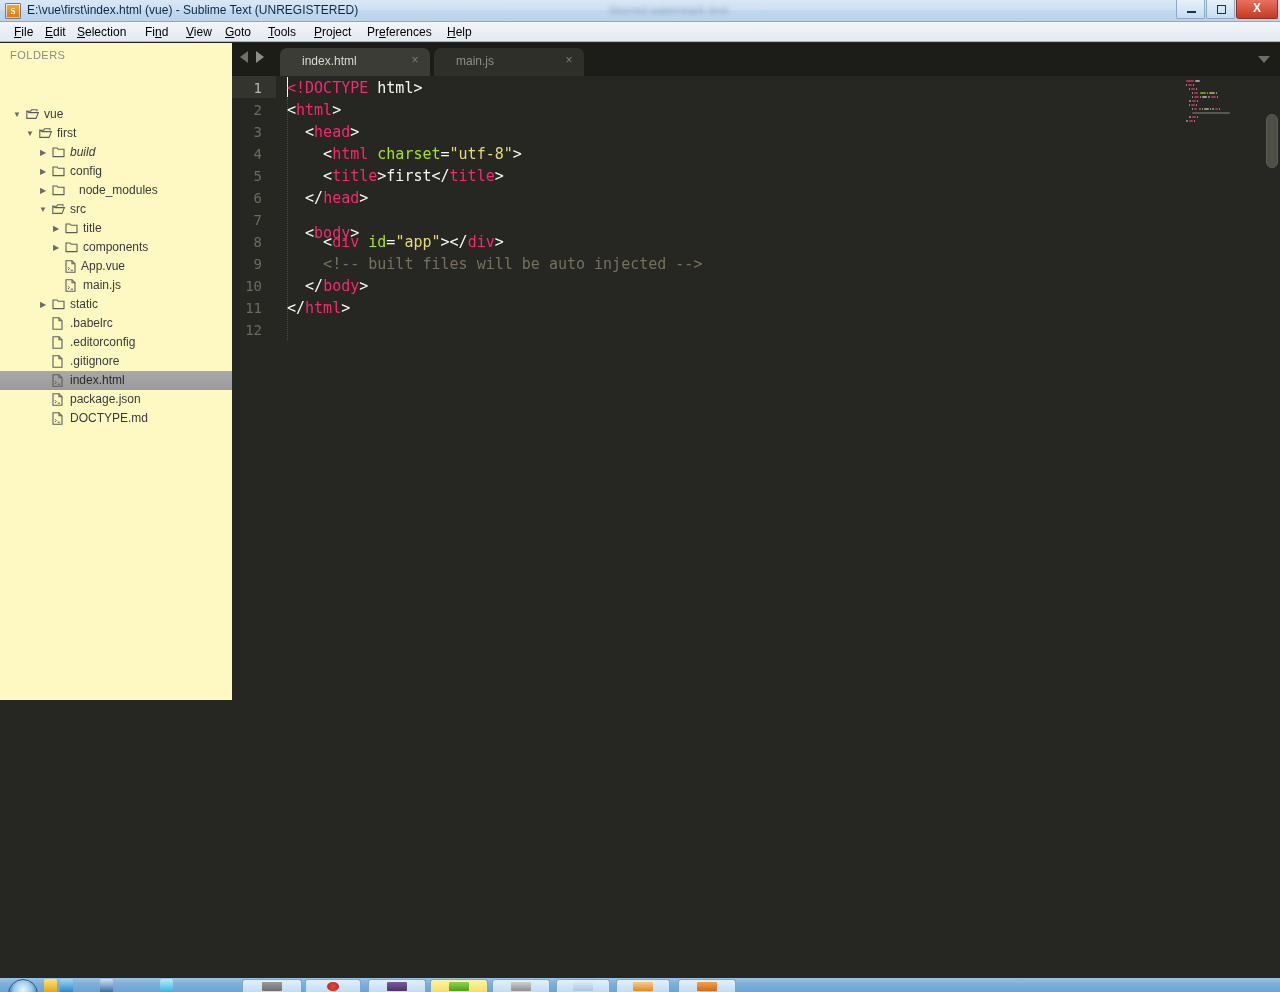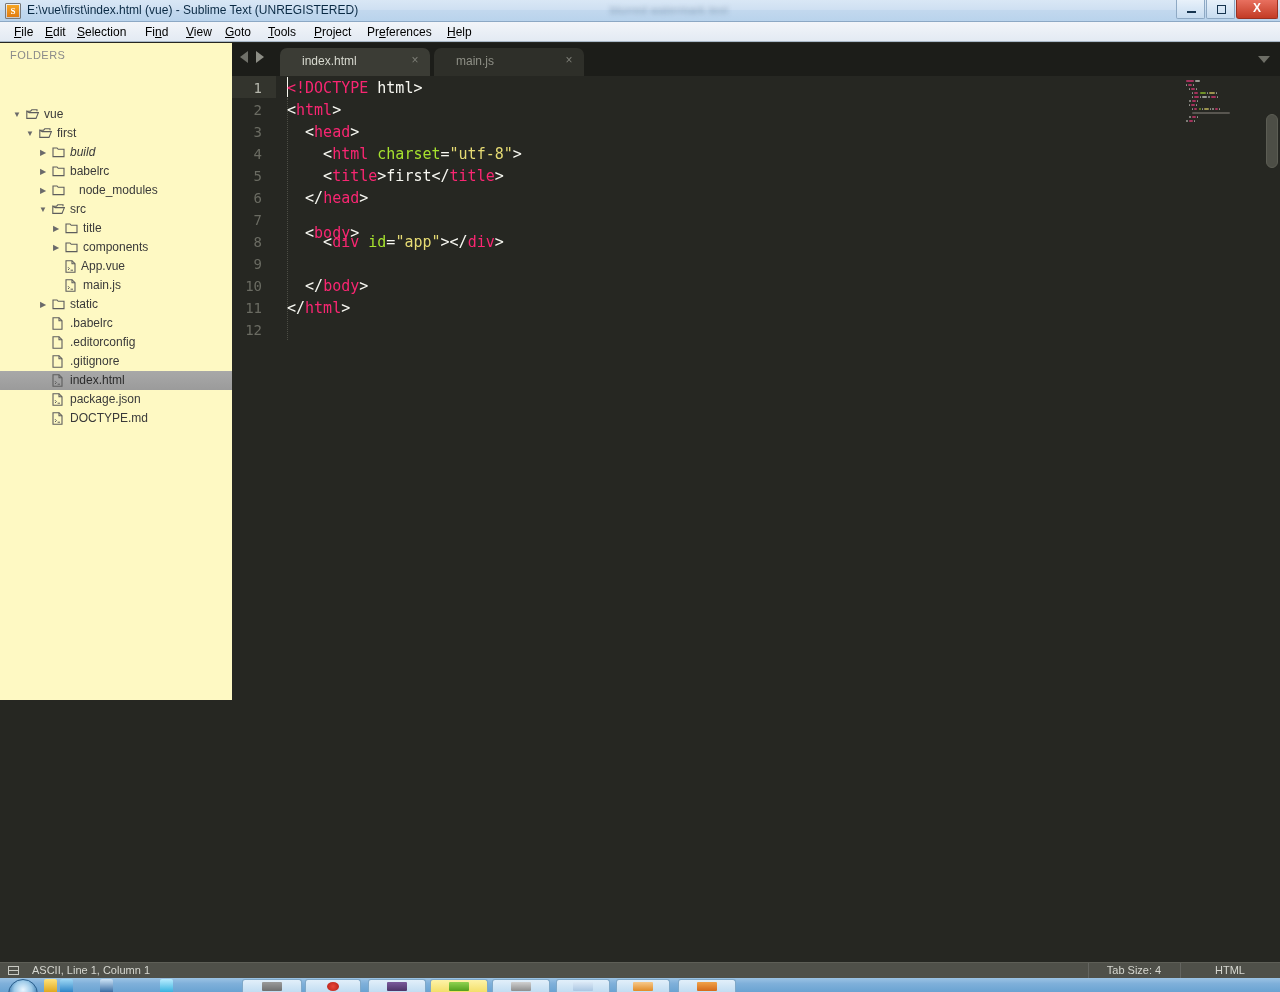--- a/index.html
+++ b/index.html
@@ -416,21 +416,21 @@
         </span>
         <span class="label" style="left: 70px; font-style: italic;">build</span>
       </div>
       <div class="tree-row" style="top: 119px;">
         <span class="twisty" style="left: 38px;">▶</span>
         <span class="ico" style="left: 52px;">
           <svg class="fi" width="13" height="12" viewBox="0 0 13 12">
             <path d="M1 2 L5 2 L6.2 3.3 L12 3.3 L12 10.6 L1 10.6 Z" fill="none" stroke="#5d5d5d" stroke-width="1.1"></path>
           </svg>
         </span>
-        <span class="label" style="left: 70px;">babelrc</span>
+        <span class="label" style="left: 70px;">config</span>
       </div>
       <div class="tree-row" style="top: 138px;">
         <span class="twisty" style="left: 38px;">▶</span>
         <span class="ico" style="left: 52px;">
           <svg class="fi" width="13" height="12" viewBox="0 0 13 12">
             <path d="M1 2 L5 2 L6.2 3.3 L12 3.3 L12 10.6 L1 10.6 Z" fill="none" stroke="#5d5d5d" stroke-width="1.1"></path>
           </svg>
         </span>
         <span class="label" style="left: 79px;">node_modules</span>
       </div>
@@ -592,20 +592,21 @@
       <div id="indent-guide"></div>
       <div id="caret" style="top: 1px;"></div>
     <div class="code-line" style="top: 1px;"><span class="tok-doctype">&lt;!DOCTYPE</span><span class="tok-text"> html&gt;</span></div>
         <div class="code-line" style="top: 23px;"><span class="tok-punct">&lt;</span><span class="tok-tag">html</span><span class="tok-punct">&gt;</span></div>
         <div class="code-line" style="top: 45px;"><span class="tok-punct">  &lt;</span><span class="tok-tag">head</span><span class="tok-punct">&gt;</span></div>
         <div class="code-line" style="top: 67px;"><span class="tok-punct">    &lt;</span><span class="tok-tag">html</span><span class="tok-text"> </span><span class="tok-attr">charset</span><span class="tok-punct">=</span><span class="tok-string">"utf-8"</span><span class="tok-punct">&gt;</span></div>
         <div class="code-line" style="top: 89px;"><span class="tok-punct">    &lt;</span><span class="tok-tag">title</span><span class="tok-punct">&gt;</span><span class="tok-text">first</span><span class="tok-punct">&lt;/</span><span class="tok-tag">title</span><span class="tok-punct">&gt;</span></div>
         <div class="code-line" style="top: 111px;"><span class="tok-punct">  &lt;/</span><span class="tok-tag">head</span><span class="tok-punct">&gt;</span></div>
         <div class="code-line" style="top: 146px;"><span class="tok-punct">  &lt;</span><span class="tok-tag">body</span><span class="tok-punct">&gt;</span></div>
         <div class="code-line" style="top: 155px;"><span class="tok-punct">    &lt;</span><span class="tok-tag">div</span><span class="tok-text"> </span><span class="tok-attr">id</span><span class="tok-punct">=</span><span class="tok-string">"app"</span><span class="tok-punct">&gt;</span><span class="tok-punct">&lt;/</span><span class="tok-tag">div</span><span class="tok-punct">&gt;</span></div>
+        <div class="code-line" style="top: 177px;"><span class="tok-comment">    &lt;!-- built files will be auto injected --&gt;</span></div>
         <div class="code-line" style="top: 199px;"><span class="tok-punct">  &lt;/</span><span class="tok-tag">body</span><span class="tok-punct">&gt;</span></div>
         <div class="code-line" style="top: 221px;"><span class="tok-punct">&lt;/</span><span class="tok-tag">html</span><span class="tok-punct">&gt;</span></div>
       </div>
 
     <div id="minimap">
         <div class="mini-line" style="left: 2px; top: 4px; width: 8px; background: rgb(163, 50, 92);"></div>
         <div class="mini-line" style="left: 11px; top: 4px; width: 5px; background: rgb(154, 154, 147);"></div>
         <div class="mini-line" style="left: 2px; top: 8px; width: 1px; background: rgb(154, 154, 147);"></div>
         <div class="mini-line" style="left: 4px; top: 8px; width: 4px; background: rgb(163, 50, 92);"></div>
         <div class="mini-line" style="left: 9px; top: 8px; width: 1px; background: rgb(154, 154, 147);"></div>
@@ -646,28 +647,20 @@
         <div class="mini-line" style="left: 13px; top: 40px; width: 1px; background: rgb(154, 154, 147);"></div>
         <div class="mini-line" style="left: 2px; top: 44px; width: 2px; background: rgb(154, 154, 147);"></div>
         <div class="mini-line" style="left: 5px; top: 44px; width: 4px; background: rgb(163, 50, 92);"></div>
         <div class="mini-line" style="left: 10px; top: 44px; width: 1px; background: rgb(154, 154, 147);"></div>
       </div>
     <div id="mini-scrollbar-track">
       <div id="mini-scrollbar-thumb"></div>
     </div>
   </div>
 
-  <div id="statusbar">
-    <div id="status-icon"></div>
-    <div id="status-left">ASCII, Line 1, Column 1</div>
-    <div class="status-sep" style="left:1088px;"></div>
-    <div class="status-right-item" style="left:1088px; width:92px;">Tab Size: 4</div>
-    <div class="status-sep" style="left:1180px;"></div>
-    <div class="status-right-item" style="left:1180px; width:100px;">HTML</div>
-  </div>
 
   <div id="taskbar">
     <div id="start-orb"></div>
     <div class="tb-icon" style="left:44px;width:13px;background:linear-gradient(to bottom,#ffe27a,#e0a81e);"></div>
     <div class="tb-icon" style="left:60px;width:13px;background:linear-gradient(to bottom,#9fd8f5,#2e86c8);"></div>
     <div class="tb-icon" style="left:100px;width:13px;background:linear-gradient(to bottom,#cfe4f7,#3a6ea5);"></div>
     <div class="tb-icon" style="left:160px;width:13px;background:linear-gradient(to bottom,#b8ecff,#39b3e0);"></div>
     <div class="tb-btn" style="left:242px;width:60px;">
       <div class="tb-thumb" style="background:linear-gradient(to bottom,#9a9a9a,#6f6f6f);"></div>
     </div>

